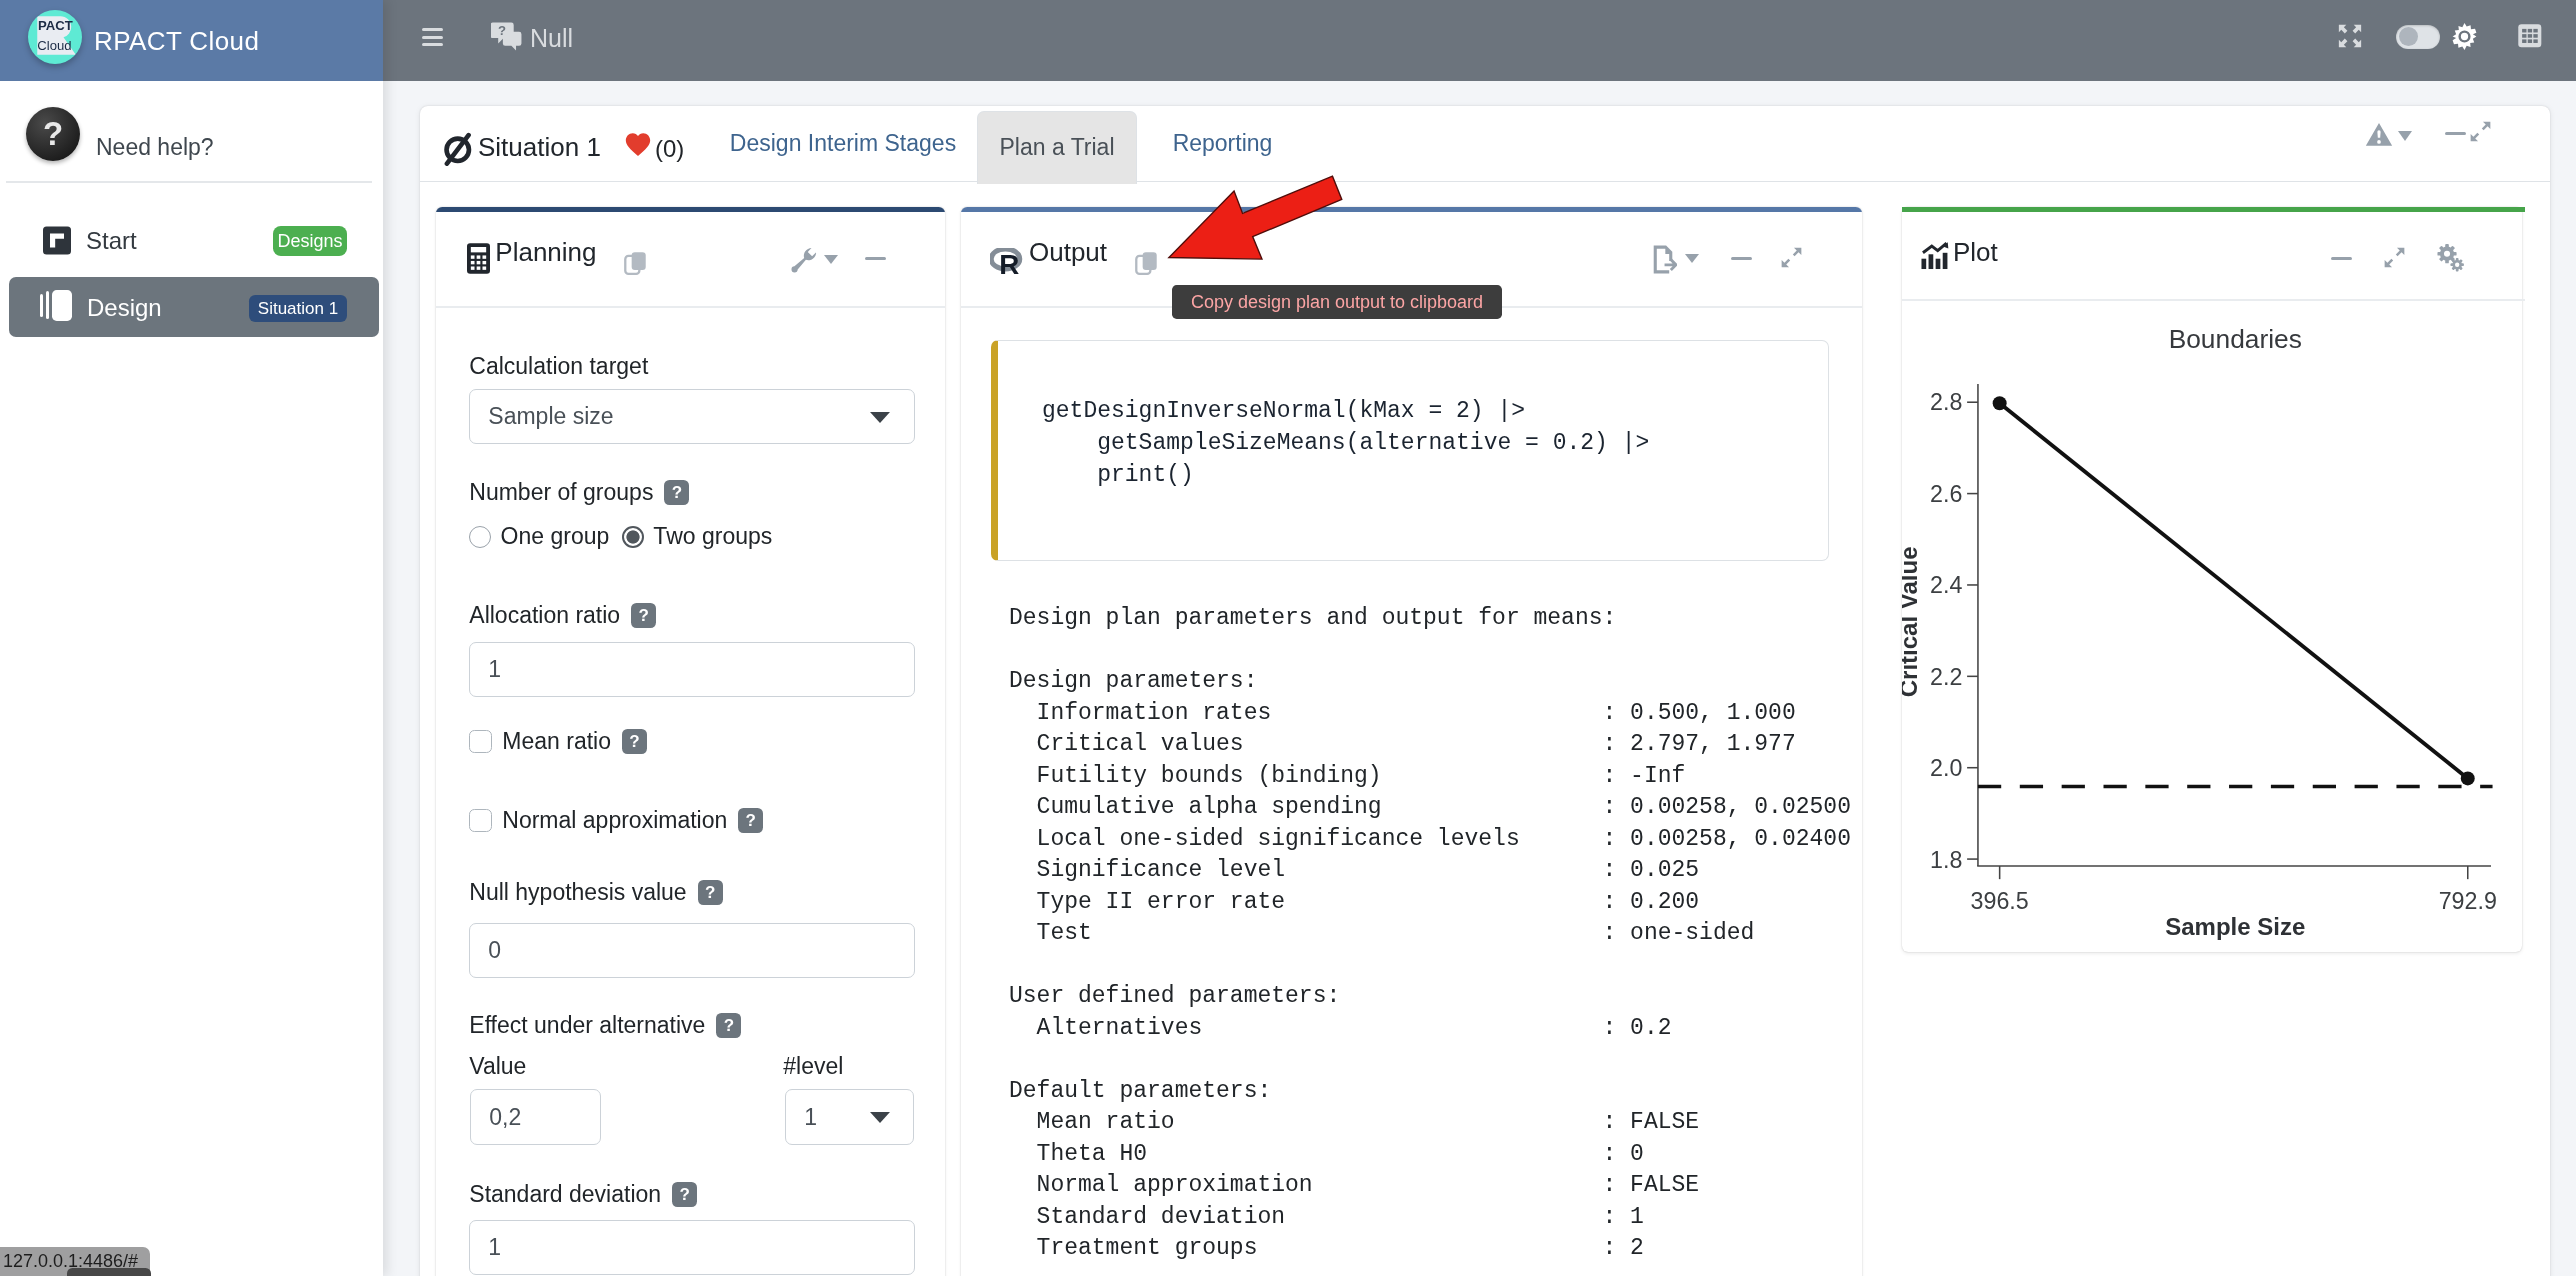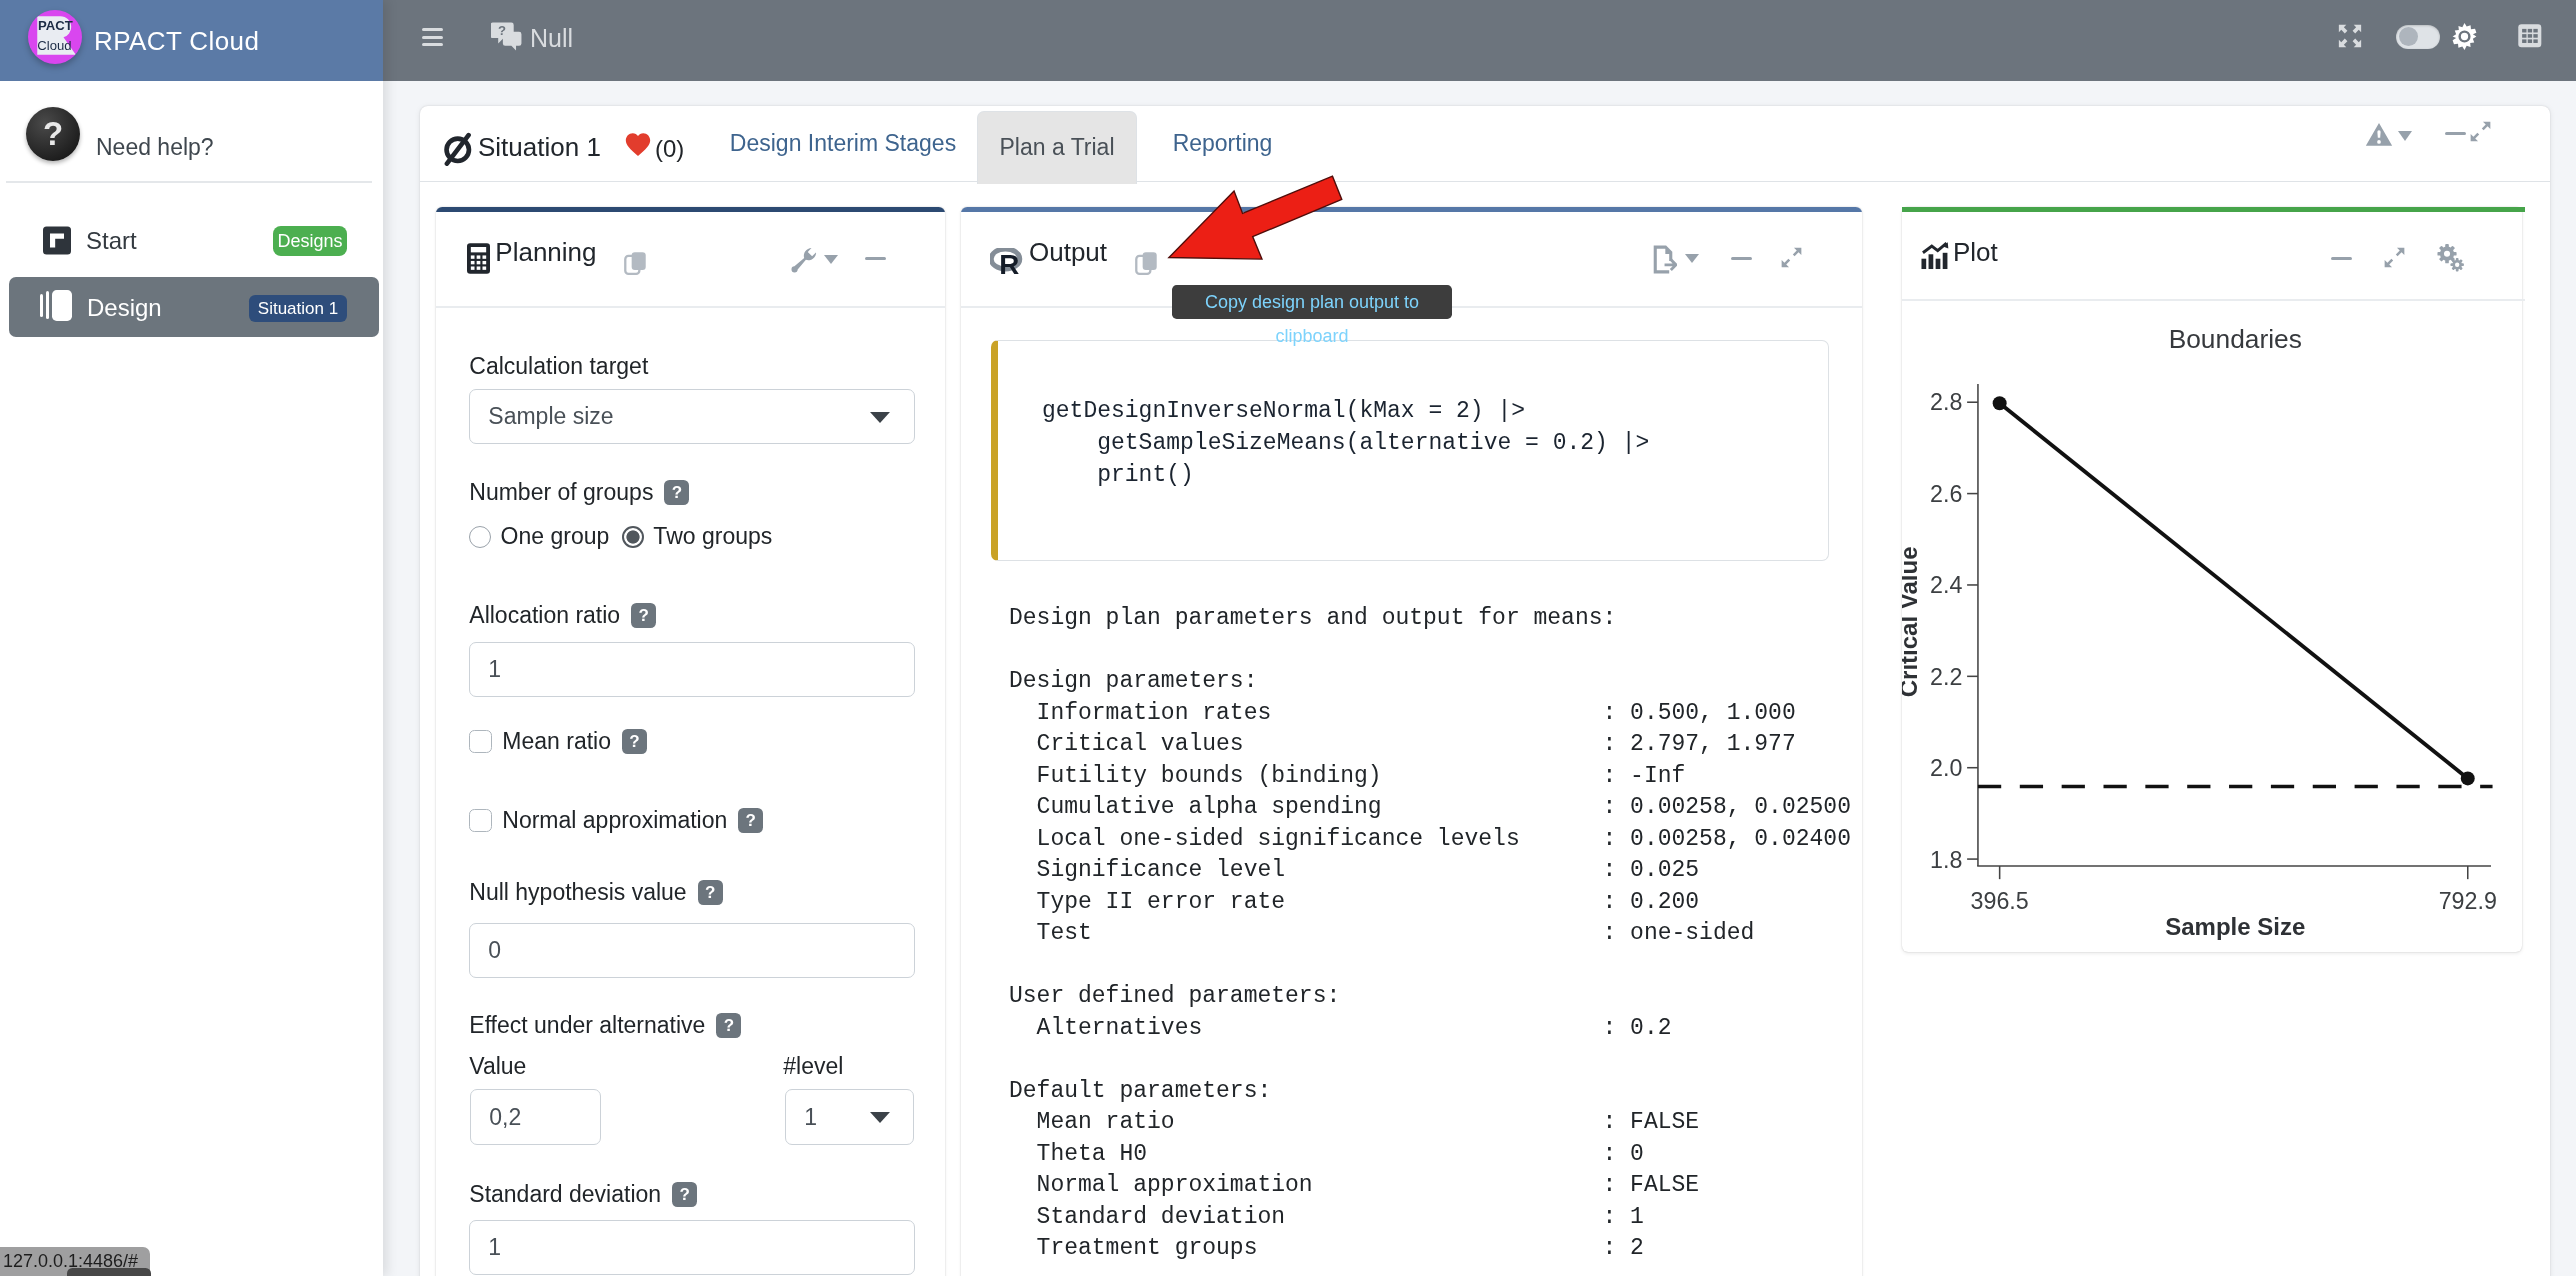--- a/index.html
+++ b/index.html
@@ -3,21 +3,21 @@
 <meta charset="utf-8">
 <style>
 *{box-sizing:border-box;margin:0;padding:0}
 html,body{width:2576px;height:1277px;overflow:hidden}
 body{font-family:"Liberation Sans",sans-serif;background:#f3f5f8;position:relative;color:#212529}
 .abs{position:absolute}
 .navbar{position:absolute;left:383px;top:0;width:2193px;height:81px;background:#6c747d}
 .sidebar{position:absolute;left:0;top:0;width:383px;height:1277px;background:#fff;box-shadow:4.7px 0 11px rgba(0,0,0,.10);z-index:6}
 .brand{height:81px;background:#5b7aa6;position:relative}
 .brand .txt{position:absolute;left:94px;top:25.6px;font-size:26px;font-weight:400;color:#fff;letter-spacing:0.4px}
-.logo{position:absolute;left:28px;top:10px;width:54px;height:54px;border-radius:50%;background:#d946ef;box-shadow:0 3.1px 6.2px rgba(0,0,0,.25);overflow:hidden}
+.logo{position:absolute;left:28px;top:10px;width:54px;height:54px;border-radius:50%;background:#5eead4;box-shadow:0 3.1px 6.2px rgba(0,0,0,.25);overflow:hidden}
 .navtext{color:#d9dcdf}
 .card{background:#fff;border-radius:7.8px;box-shadow:0 0 1.6px rgba(0,0,0,.16),0 1.6px 6.2px rgba(0,0,0,.08)}
 .panel{position:absolute;background:#fff;border-radius:6.2px;box-shadow:0 0 1.6px rgba(0,0,0,.20),0 1.6px 3.9px rgba(0,0,0,.07)}
 .ptitle{position:absolute;font-size:26px;color:#21262c}
 .lbl{position:absolute;font-size:23px;color:#212529;white-space:nowrap}
 .inp{position:absolute;border:1.6px solid #ccd2d8;border-radius:7px;background:#fff;font-size:23px;color:#495057;padding-left:18px;display:flex;align-items:center}
 .mono{font-family:"Liberation Mono",monospace}
 .ic{position:absolute}
 .row{display:flex;align-items:center}
 .qb2{display:inline-block;width:25px;height:25px;background:#6c757d;border-radius:5.4px;color:#fff;font-size:17px;font-weight:bold;text-align:center;line-height:25px;margin-left:11px;flex:none}
@@ -292,19 +292,19 @@
       <text x="20" y="414" font-size="31" font-weight="bold" fill="#2e3135" text-anchor="middle" transform="rotate(-90 20 414)">Critical Value</text>
       <text x="430" y="818" font-size="31" font-weight="bold" fill="#2e3135" text-anchor="middle">Sample Size</text>
       <line x1="98" y1="626.5" x2="762" y2="626.5" stroke="#111" stroke-width="4.5" stroke-dasharray="30 24"></line>
       <line x1="126" y1="132" x2="730" y2="616" stroke="#111" stroke-width="5"></line>
       <circle cx="126" cy="132" r="9" fill="#111"></circle>
       <circle cx="730" cy="616" r="9" fill="#111"></circle>
     </svg>
   </div>
 </div>
 
-<div class="abs" style="left:1172px;top:285px;width:280px;height:34px;background:#3d3d3d;border-radius:4.7px;color:#7dd3fc;font-size:18px;text-align:center;line-height:34px;z-index:20">Copy design plan output to clipboard</div>
+<div class="abs" style="left:1172px;top:285px;width:330px;height:34px;background:#3d3d3d;border-radius:4.7px;color:#fca5a5;font-size:18px;text-align:center;line-height:34px;z-index:20">Copy design plan output to clipboard</div>
 <svg class="abs" style="left:1147px;top:132px;z-index:21" width="233" height="155" viewBox="0 0 300 200">
   <polygon points="28,162 112,76 123,105 239,57 251,87 136,135 148,164" fill="#ec1f15" stroke="#500d0a" stroke-width="1.8"></polygon>
 </svg>
 <div class="abs" style="left:0;top:1247px;width:150px;height:29.5px;background:#9f9fa0;border-radius:0 7px 0 0;color:#1d1d1d;font-size:18px;line-height:29.5px;padding-left:3px;z-index:20">127.0.0.1:4486/#</div>
 <div class="abs" style="left:67px;top:1268px;width:84px;height:11px;background:#474747;border-radius:5.4px 5.4px 0 0;z-index:22"></div>
 
 
 </body></html>

